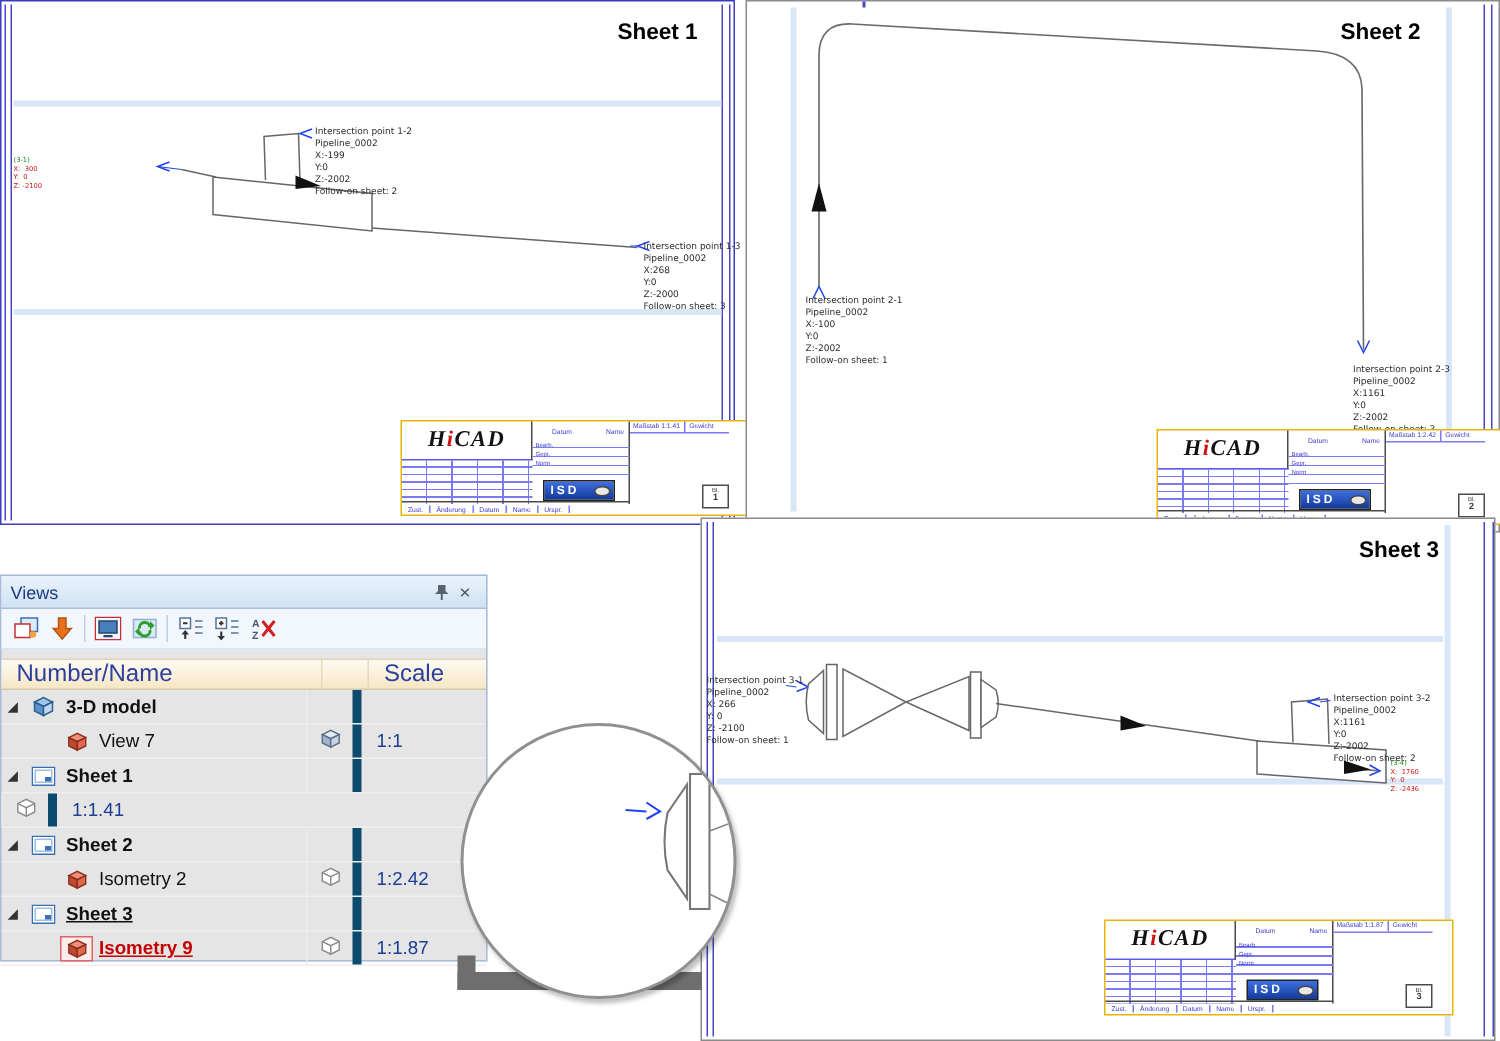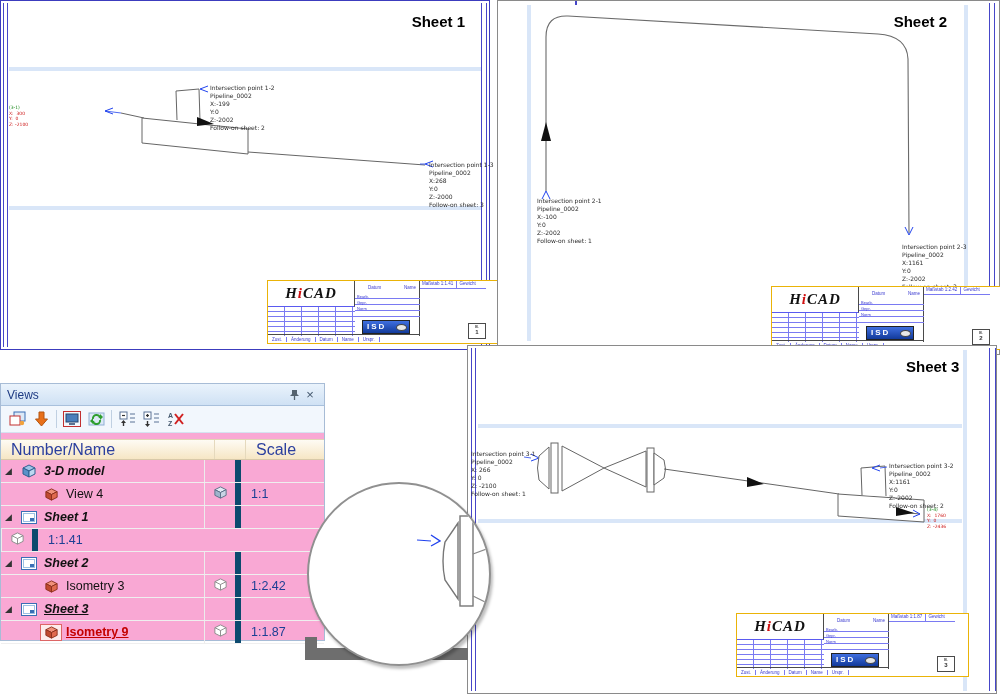--- a/index.html
+++ b/index.html
@@ -45,21 +45,21 @@
          font-size:4.5px;color:#3a3ad0;border-bottom:1px solid #7a7af2;}
   .tb-ms span:first-child{flex:1.3;border-right:1px solid #7a7af2;padding-left:2px;}
   .tb-ms span:last-child{flex:1;padding-left:2px;}
   .tb-bl{position:absolute;right:0;bottom:6px;width:18px;height:16px;border:1px solid #4a4a4a;
          font-size:4px;color:#333;text-align:center;}
   .tb-bl b{display:block;font-size:6px;}
   .tb-bottom{position:absolute;left:0;bottom:0;width:152px;height:9px;border-top:1px solid #4a4a4a;
              display:flex;align-items:center;font-size:4.5px;color:#3a3ad0;}
   .tb-bottom span{padding:0 4px;border-right:1px solid #7a7af2;}
   
-  #views-panel{position:absolute;left:0;top:383px;width:325px;height:258px;background:#f9a8d4;
+  #views-panel{position:absolute;left:0;top:383px;width:325px;height:258px;background:#e5e5e5;
                border:1px solid #a7bcd6;box-sizing:border-box;z-index:4;}
   .vp-header{height:21px;background:linear-gradient(#eaf3fc,#cfe1f4);border-bottom:1px solid #a8c0dc;
              display:flex;align-items:center;color:#1d3a82;font-size:12px;padding:0 6px;}
   .vp-header .vp-title{flex:1;}
   .vp-hbtn{width:16px;height:16px;display:flex;align-items:center;justify-content:center;
            color:#44586e;font-size:13px;cursor:default;}
   .vp-toolbar{height:26px;background:#f2f7fd;border-bottom:1px solid #d5e3f1;
               display:flex;align-items:center;padding:0 4px;}
   .tbtn{width:24px;height:22px;display:flex;align-items:center;justify-content:center;}
   .sep{width:1px;height:18px;background:#c0d0e2;margin:0 3px;}
@@ -68,21 +68,21 @@
               font-size:16px;color:#2b3f9e;align-items:flex-start;}
   .vrow{display:flex;height:22px;align-items:center;border-bottom:1px solid #efefef;font-size:12.5px;color:#111;}
   .c1{flex:0 0 203px;display:flex;align-items:center;height:100%;}
   .c2{flex:0 0 30px;display:flex;align-items:center;justify-content:center;height:100%;border-left:1px solid #ececec;}
   .c3{flex:1;height:100%;display:flex;align-items:center;padding-left:10px;border-left:6px solid #0c4a6e;
       color:#1c3f94;}
   .tri{width:14px;margin-left:4px;font-size:9px;color:#333;}
   .spacer{width:18px;}
   .ric{display:flex;align-items:center;justify-content:center;width:20px;margin-right:5px;}
   .indent{margin-left:22px;}
-  .grp{font-weight:bold;font-style:italic;}
+  .grp{font-weight:bold;}
   .u{text-decoration:underline;}
   .red{color:#c40000;text-decoration:underline;font-weight:bold;}
   .hl{outline:1px solid #d66;background:#fdecec;}
   
   .brk{position:absolute;background:#6e6e6e;z-index:5;}
   #magnifier{position:absolute;left:307px;top:482px;width:180px;height:180px;border-radius:50%;
              background:#fff;border:2px solid #909090;box-shadow:2px 3px 3px rgba(0,0,0,.25);
              overflow:hidden;z-index:6;}
   .mag-text{position:absolute;left:17px;top:44px;font:11px/17.3px "DejaVu Sans",sans-serif;
             color:#3a3a3a;white-space:pre;}
@@ -399,21 +399,21 @@
     <div class="vrow">
       <span class="c1">
           <span class="spacer"></span>
         <span class="ric indent">
             <svg width="15" height="15" viewBox="0 0 16 16">
               <polygon points="2,5 8,2 14,5 8,8" fill="#f0907a" stroke="#8b2f1c"></polygon>
               <polygon points="2,5 8,8 8,14 2,11" fill="#c04a30" stroke="#8b2f1c"></polygon>
               <polygon points="8,8 14,5 14,11 8,14" fill="#e06a4f" stroke="#8b2f1c"></polygon>
             </svg>
           </span>
-        <span>View 4</span>
+        <span>View 7</span>
         </span>
       <span class="c2">
           <span><svg width="15" height="15" viewBox="0 0 16 16">
               <polygon points="2,5 8,2 14,5 8,8" fill="#e2eaf4" stroke="#5a6f88"></polygon>
               <polygon points="2,5 8,8 8,14 2,11" fill="#9fb4cc" stroke="#5a6f88"></polygon>
               <polygon points="8,8 14,5 14,11 8,14" fill="#c8d4e4" stroke="#5a6f88"></polygon>
             </svg></span>
         </span>
       <span class="c3">1:1</span>
     </div>
@@ -460,21 +460,21 @@
     <div class="vrow">
       <span class="c1">
           <span class="spacer"></span>
         <span class="ric indent">
             <svg width="15" height="15" viewBox="0 0 16 16">
               <polygon points="2,5 8,2 14,5 8,8" fill="#f0907a" stroke="#8b2f1c"></polygon>
               <polygon points="2,5 8,8 8,14 2,11" fill="#c04a30" stroke="#8b2f1c"></polygon>
               <polygon points="8,8 14,5 14,11 8,14" fill="#e06a4f" stroke="#8b2f1c"></polygon>
             </svg>
           </span>
-        <span>Isometry 3</span>
+        <span>Isometry 2</span>
         </span>
       <span class="c2">
           <span><svg width="15" height="15" viewBox="0 0 16 16">
               <polygon points="2,5 8,2 14,5 14,11 8,14 2,11" fill="#fff" stroke="#8a8a8a"></polygon>
               <polyline points="2,5 8,8 14,5" fill="none" stroke="#8a8a8a"></polyline>
               <line x1="8" y1="8" x2="8" y2="14" stroke="#8a8a8a"></line>
             </svg></span>
         </span>
       <span class="c3">1:2.42</span>
     </div>

